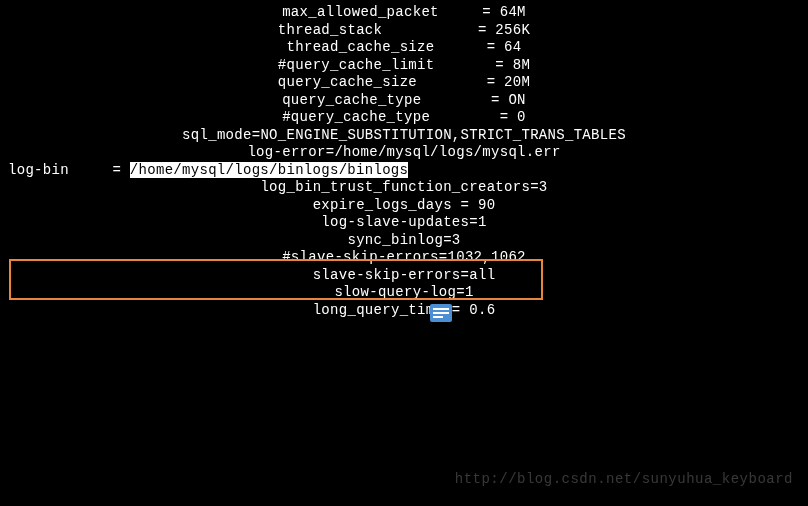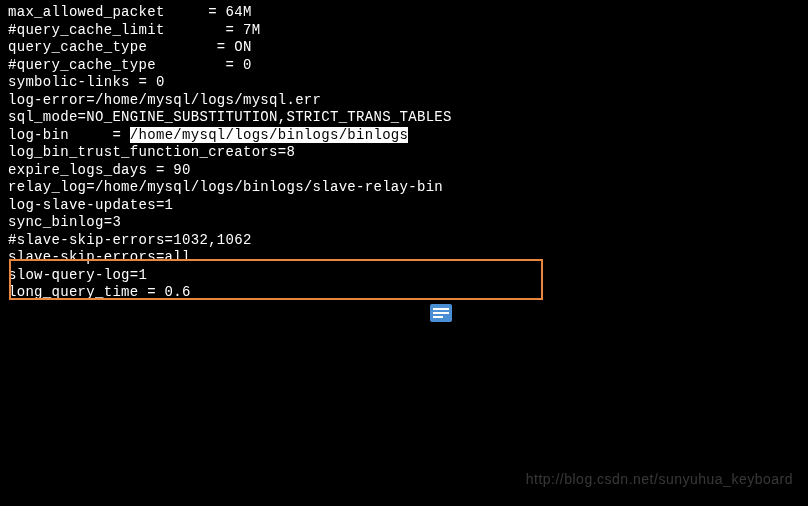--- a/index.html
+++ b/index.html
@@ -15,20 +15,21 @@
       font-size: 14px;
       color: #ffffff;
       overflow: hidden;
       position: relative;
       padding: 4px 8px;
       line-height: 1.25;
     }
     .line {
       white-space: pre;
       letter-spacing: 0.3px;
+      text-align: center;
     }
     .highlighted-line {
       display: inline;
     }
     .hl-text {
       background: #ffffff;
       color: #000000;
     }
     .highlight-box {
       position: absolute;
@@ -60,43 +61,44 @@
     }
     .terminal-content {
       position: relative;
     }
   </style>
 </head>
 <body>
 
 <div class="terminal-content">
   <div class="line">max_allowed_packet     = 64M</div>
-  <div class="line">#query_cache_limit       = 7M</div>
+  <div class="line">thread_stack           = 256K</div>
+  <div class="line">thread_cache_size      = 64</div>
+  <div class="line">#query_cache_limit       = 8M</div>
+  <div class="line">query_cache_size        = 20M</div>
   <div class="line">query_cache_type        = ON</div>
   <div class="line">#query_cache_type        = 0</div>
   <div class="line"></div>
-  <div class="line">symbolic-links = 0</div>
   <div class="line"></div>
+  <div class="line">sql_mode=NO_ENGINE_SUBSTITUTION,STRICT_TRANS_TABLES</div>
   <div class="line">log-error=/home/mysql/logs/mysql.err</div>
-  <div class="line">sql_mode=NO_ENGINE_SUBSTITUTION,STRICT_TRANS_TABLES</div>
   <div class="line"></div>
   <div class="line highlighted-line"><span>log-bin     = </span><span class="hl-text">/home/mysql/logs/binlogs/binlogs</span></div>
-  <div class="line">log_bin_trust_function_creators=8</div>
+  <div class="line">log_bin_trust_function_creators=3</div>
   <div class="line">expire_logs_days = 90</div>
-  <div class="line">relay_log=/home/mysql/logs/binlogs/slave-relay-bin</div>
   <div class="line">log-slave-updates=1</div>
   <div class="line">sync_binlog=3</div>
   <div class="line">#slave-skip-errors=1032,1062</div>
   <div class="line">slave-skip-errors=all</div>
   <div class="line"></div>
   <div class="line">slow-query-log=1</div>
   <div class="line">long_query_time = 0.6</div>
 </div>
 
 <div class="highlight-box" style="left:9px;top:259px;width:534px;height:41px;"></div>
 
 <div class="cursor-marker" style="left:430px;top:304px;">
   <div class="cursor-line"></div>
   <div class="cursor-line"></div>
   <div class="cursor-line" style="width:60%"></div>
 </div>
 
-<div class="watermark" style="right:15px;bottom:18px;">http://blog.csdn.net/sunyuhua_keyboard</div>
+<div class="watermark" style="right:15px;bottom:18px;font-family:Liberation Mono, monospace;">http://blog.csdn.net/sunyuhua_keyboard</div>
 
 </body></html>

